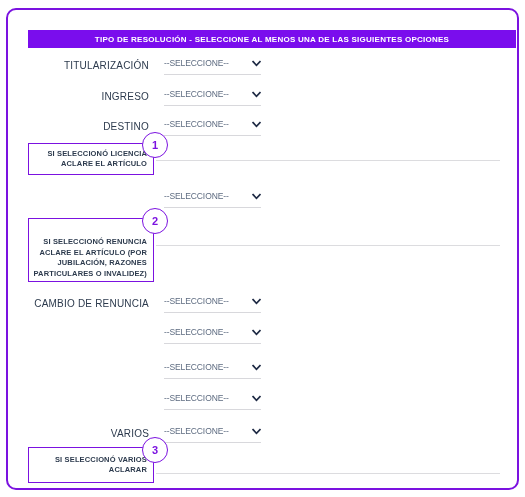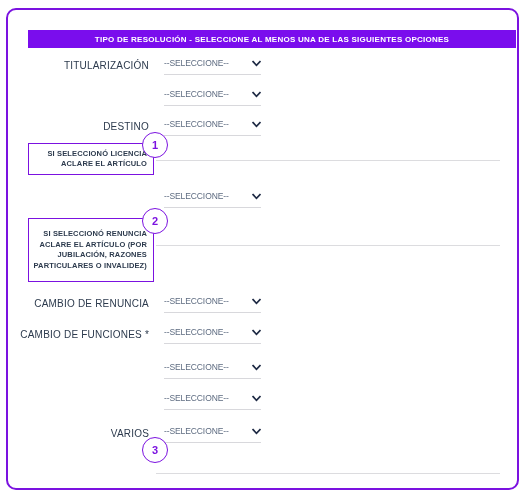--- a/index.html
+++ b/index.html
@@ -177,20 +177,21 @@
         <span class="sel-value">--SELECCIONE--</span>
         <span class="chev">
           <svg viewBox="0 0 10 10" width="9" height="9">
               <path d="M1.2 3 L5 7 L8.8 3" stroke="#1e2a44" stroke-width="1.9" fill="none" stroke-linecap="square"></path>
             </svg>
         </span>
       </div>
     </div>
 
     <div class="row" style="top:81px;">
+      <span class="lbl">INGRESO</span>
       <div class="select">
         <span class="sel-value">--SELECCIONE--</span>
         <span class="chev">
           <svg viewBox="0 0 10 10" width="9" height="9">
               <path d="M1.2 3 L5 7 L8.8 3" stroke="#1e2a44" stroke-width="1.9" fill="none" stroke-linecap="square"></path>
             </svg>
         </span>
       </div>
     </div>
 
@@ -218,42 +219,41 @@
       <div class="select">
         <span class="sel-value">--SELECCIONE--</span>
         <span class="chev">
           <svg viewBox="0 0 10 10" width="9" height="9">
               <path d="M1.2 3 L5 7 L8.8 3" stroke="#1e2a44" stroke-width="1.9" fill="none" stroke-linecap="square"></path>
             </svg>
         </span>
       </div>
     </div>
 
-    <div class="anno-box" style="top:208px; width:126px; height:64px;">
+    <div class="anno-box" style="top:208px; width:126px; height:64px;align-items:flex-end;">
       <span class="anno-text">SI SELECCIONÓ RENUNCIA ACLARE EL ARTÍCULO (POR JUBILACIÓN, RAZONES PARTICULARES O INVALIDEZ)</span>
     </div>
     <div class="badge" style="left:134px; top:198px;">
       <span class="badge-num">2</span>
     </div>
     <div class="text-input" style="top:222px;"></div>
 
     <div class="row" style="top:288px;">
       <span class="lbl">CAMBIO DE RENUNCIA</span>
       <div class="select">
         <span class="sel-value">--SELECCIONE--</span>
         <span class="chev">
           <svg viewBox="0 0 10 10" width="9" height="9">
               <path d="M1.2 3 L5 7 L8.8 3" stroke="#1e2a44" stroke-width="1.9" fill="none" stroke-linecap="square"></path>
             </svg>
         </span>
       </div>
     </div>
 
     <div class="row" style="top:319px;">
-      <span class="lbl">CAMBIO DE FUNCIONES *</span>
       <div class="select">
         <span class="sel-value">--SELECCIONE--</span>
         <span class="chev">
           <svg viewBox="0 0 10 10" width="9" height="9">
               <path d="M1.2 3 L5 7 L8.8 3" stroke="#1e2a44" stroke-width="1.9" fill="none" stroke-linecap="square"></path>
             </svg>
         </span>
       </div>
     </div>
 
@@ -284,19 +284,22 @@
       <div class="select">
         <span class="sel-value">--SELECCIONE--</span>
         <span class="chev">
           <svg viewBox="0 0 10 10" width="9" height="9">
               <path d="M1.2 3 L5 7 L8.8 3" stroke="#1e2a44" stroke-width="1.9" fill="none" stroke-linecap="square"></path>
             </svg>
         </span>
       </div>
     </div>
 
+    <div class="anno-box" style="top:437px; width:126px; height:36px;">
+      <span class="anno-text">SI SELECCIONÓ VARIOS ACLARAR</span>
+    </div>
     <div class="badge" style="left:134px; top:427px;">
       <span class="badge-num">3</span>
     </div>
     <div class="text-input" style="top:450px;"></div>
 
   </div>
 </div>
 
 </body></html>

